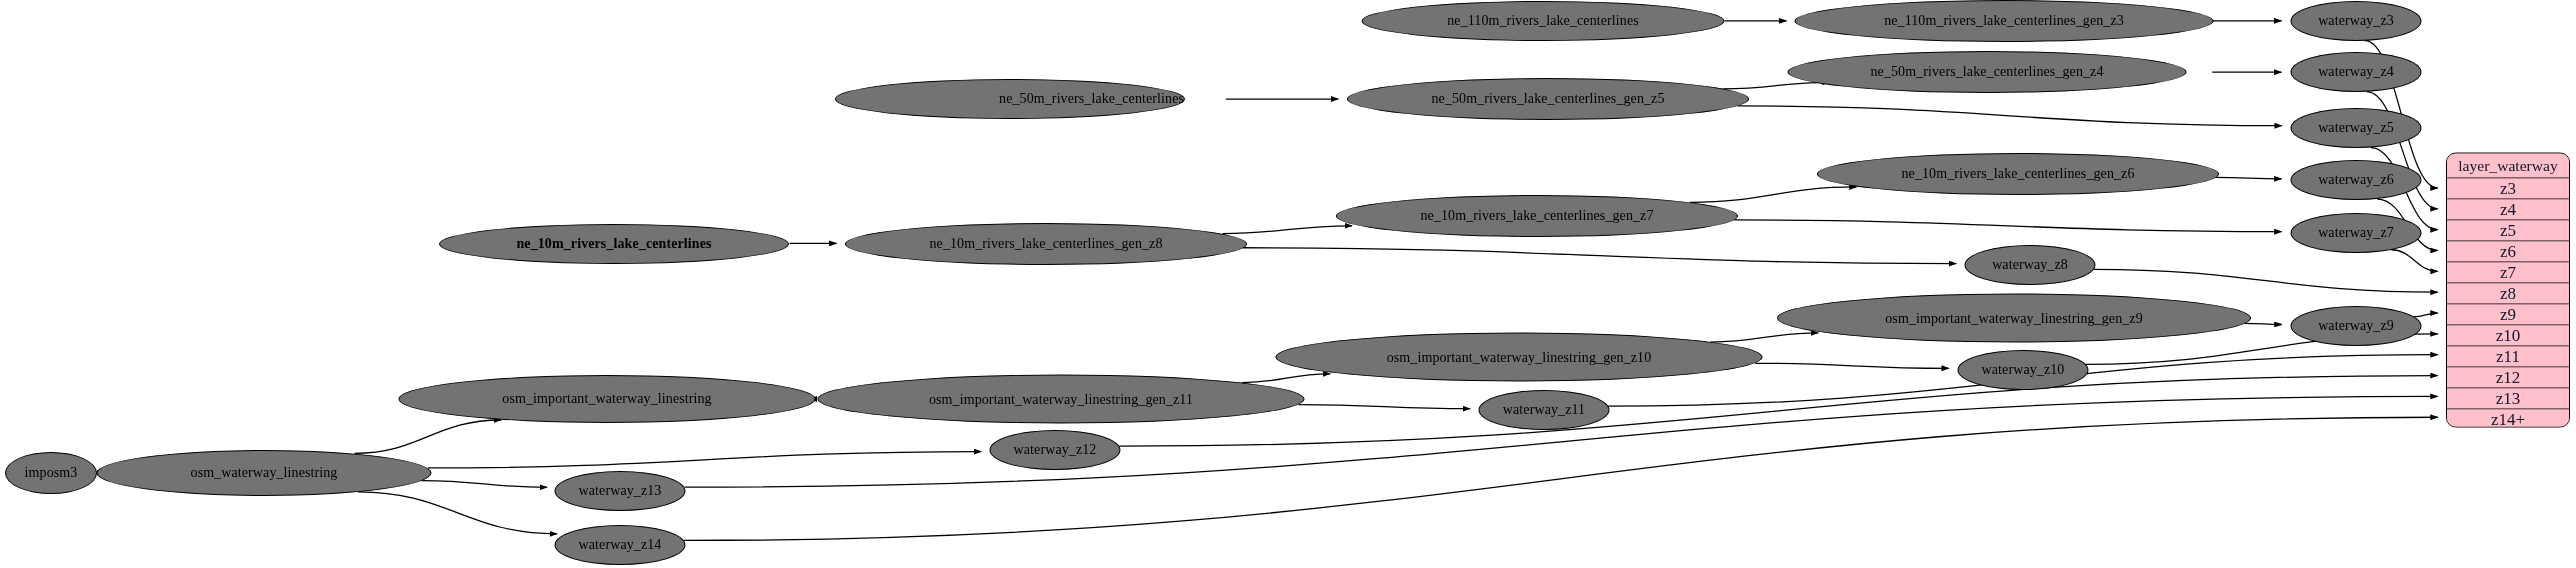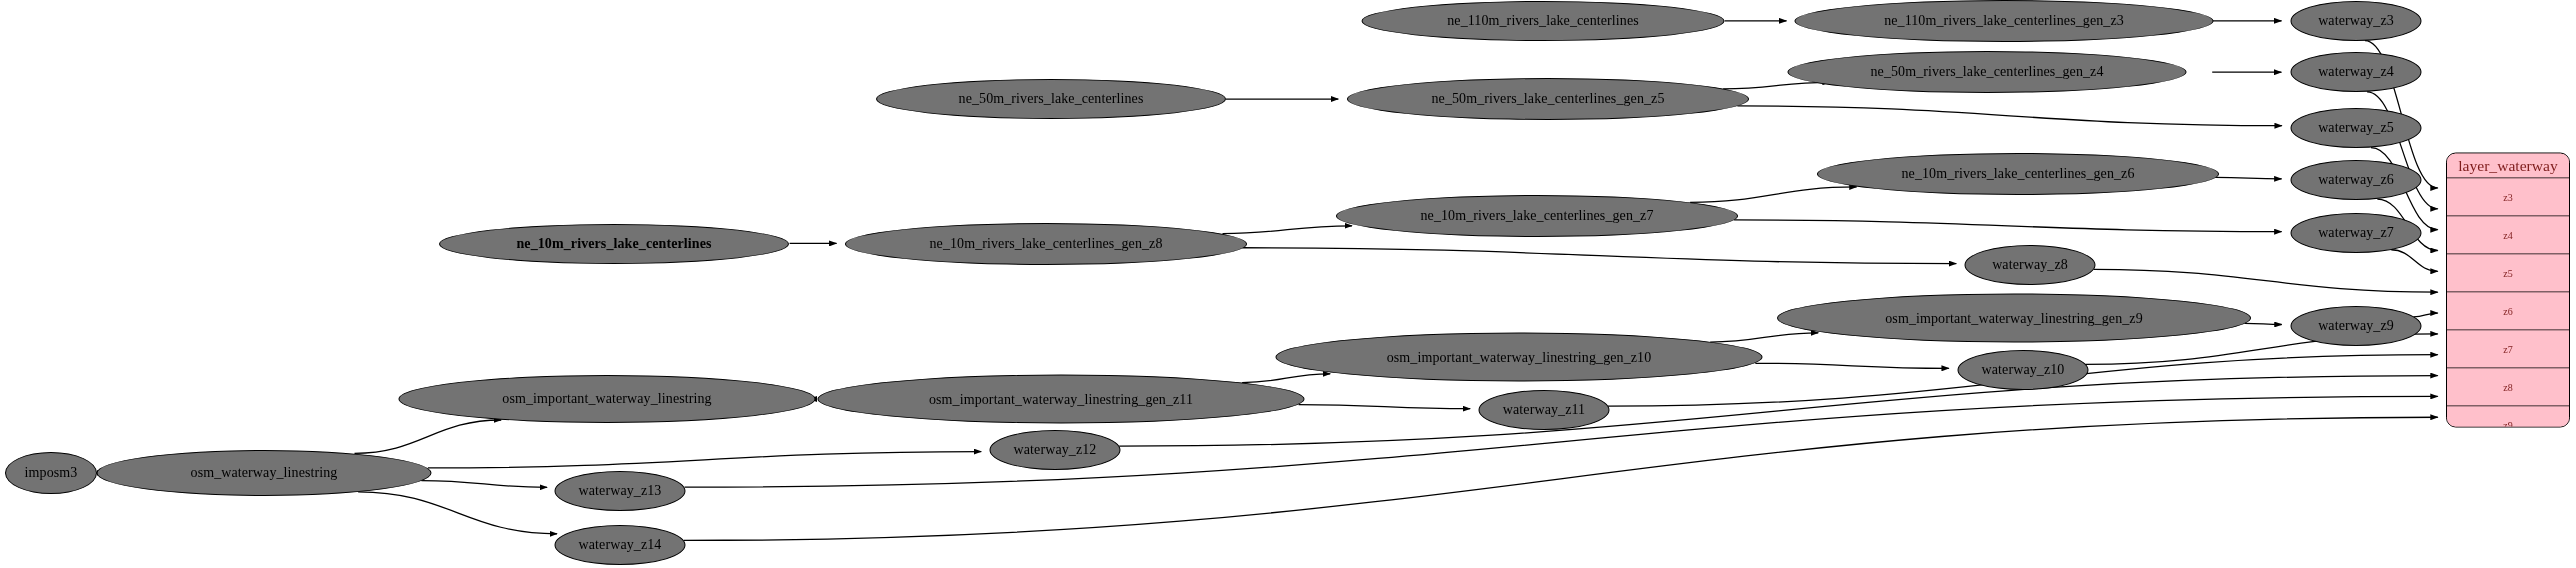--- a/index.html
+++ b/index.html
@@ -50,32 +50,32 @@
     background: #ffc0cb;
     overflow: hidden;
     transform: translate(-50%, -50%);
   }
   .record-row {
     box-sizing: border-box;
     display: flex;
     align-items: center;
     justify-content: center;
     border-bottom: 1.2px solid #000000;
-    color: #7f1d1d;
+    color: #0f172a;
     background: #ffc0cb;
     white-space: nowrap;
   }
   .record-row:last-child { border-bottom: none; }
   .record-title {
     font-size: 15.6px;
     height: 24.6px;
   }
   .record-cell {
-    font-size: 10px;
-    height: 38px;
+    font-size: 17px;
+    height: 21px;
   }
 </style>
 </head>
 <body>
 
 <div id="canvas">
   <svg id="edge-layer" viewBox="0 0 3459 763">
     <defs>
       <marker id="arrow" markerWidth="11" markerHeight="8" refX="10" refY="4" orient="auto" markerUnits="userSpaceOnUse">
         <path d="M0,0 L11,4 L0,8 z" fill="#000000"></path>
@@ -137,21 +137,21 @@
       </div>
       <div class="node" style="left: 2014px; top: 318px; width: 474px; height: 49px;">
         <span class="node-label">osm_important_waterway_linestring_gen_z9</span>
       </div>
       <div class="node" style="left: 1543px; top: 21px; width: 363px; height: 40px;">
         <span class="node-label">ne_110m_rivers_lake_centerlines</span>
       </div>
       <div class="node" style="left: 2004px; top: 21px; width: 419px; height: 42px;">
         <span class="node-label">ne_110m_rivers_lake_centerlines_gen_z3</span>
       </div>
-      <div class="node" style="left: 1051px; top: 99px; width: 350px; height: 40px;">
+      <div class="node" style="left: 1010px; top: 99px; width: 350px; height: 40px; justify-content: flex-end;">
         <span class="node-label">ne_50m_rivers_lake_centerlines</span>
       </div>
       <div class="node" style="left: 1548px; top: 99px; width: 402px; height: 42px;">
         <span class="node-label">ne_50m_rivers_lake_centerlines_gen_z5</span>
       </div>
       <div class="node" style="left: 1987px; top: 72px; width: 399px; height: 42px;">
         <span class="node-label">ne_50m_rivers_lake_centerlines_gen_z4</span>
       </div>
       <div class="node" style="left: 614px; top: 244px; width: 350px; height: 40px; font-weight: bold;">
         <span class="node-label">ne_10m_rivers_lake_centerlines</span>

